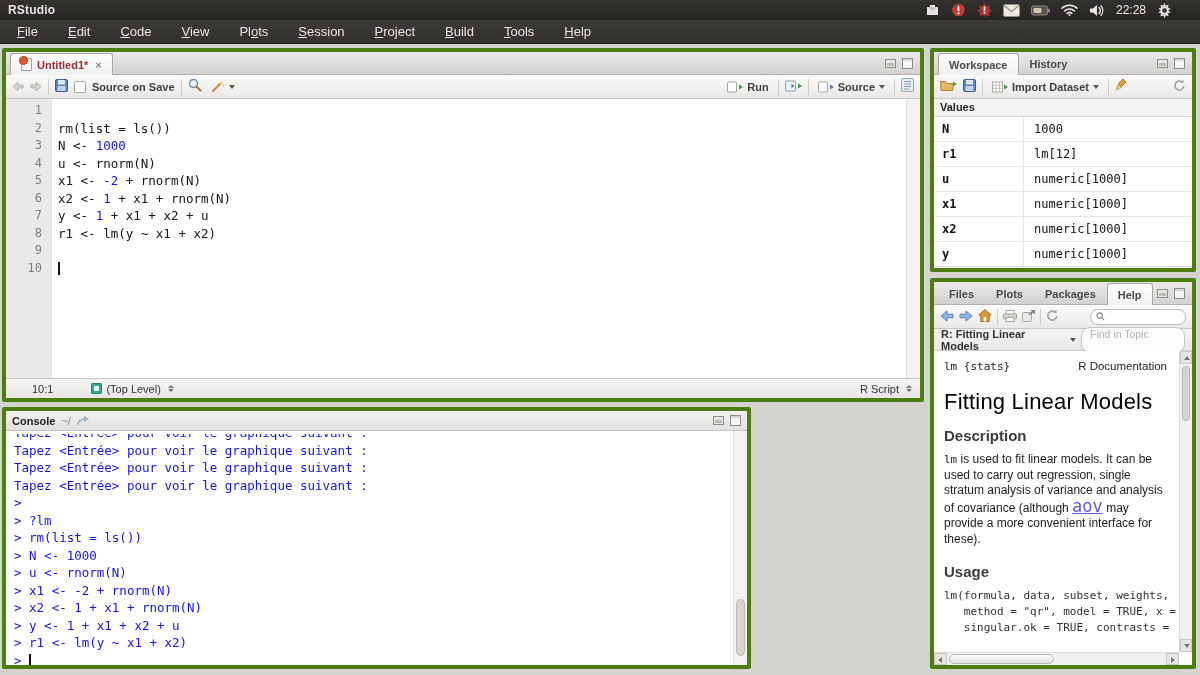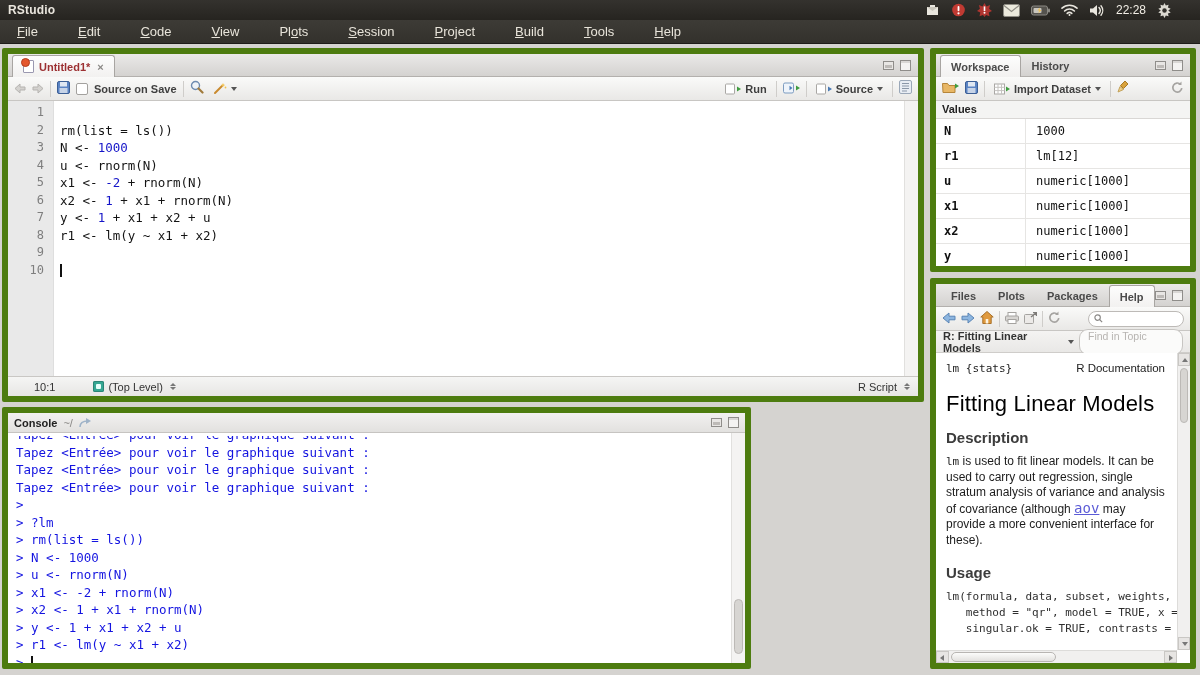--- a/index.html
+++ b/index.html
@@ -10,27 +10,27 @@
   .topbar { position:absolute; left:0; top:0; width:1200px; height:20px;
             background:linear-gradient(#34322e,#262420);
             display:flex; align-items:center; color:#eae6de; }
   .topbar .title { font-weight:bold; font-size:12px; padding-left:8px; letter-spacing:.2px; }
   .tray { margin-left:auto; display:flex; align-items:center; gap:11px; padding-right:28px; }
   .tray svg { display:block; }
   .clock { font-size:12px; color:#f2eee6; }
 
   .menubar { position:absolute; left:0; top:20px; width:1200px; height:24px;
              background:linear-gradient(#3d3b36,#33312c);
-             display:flex; align-items:center; gap:18px; padding-left:6px;
+             display:flex; align-items:center; gap:8px; padding-left:6px;
              border-bottom:1px solid #1e1c19; }
   .menu-item { color:#e8e4da; font-size:13px; padding:3px 11px; cursor:default; }
   .menu-item .mn { text-decoration:underline; }
 
   
-  .pane { position:absolute; background:#fff; border:6px solid #4d7c0f; border-radius:2px;
+  .pane { position:absolute; background:#fff; border:4px solid #4d7c0f; border-radius:2px;
           overflow:hidden; display:flex; flex-direction:column; }
   .tabbar { height:23px; background:linear-gradient(#eceby,#d6d4d2); background:linear-gradient(#eaе9e8,#d6d4d2);
             background:linear-gradient(#eae9e8,#d4d2d0);
             border-bottom:1px solid #b3b0ad; display:flex; align-items:flex-end; flex:none; }
   .tab { font-size:11px; font-weight:bold; color:#4a4a4a; padding:4px 10px 4px;
          display:flex; align-items:center; gap:5px; border:1px solid transparent; border-bottom:none;
          height:21px; }
   .tab.active { background:linear-gradient(#fdfdfd,#f2f1f0); border-color:#a8a5a2;
                 border-radius:3px 3px 0 0; margin-bottom:-1px; height:22px; }
   .winbtns { margin-left:auto; display:flex; gap:6px; align-items:center; padding:0 7px 5px 0; }
@@ -115,21 +115,21 @@
   .findbox input::placeholder { color:#b7b4b1; }
 
   .doc-body { position:relative; flex:1; overflow:hidden; background:#fff; }
   .doc-scrollarea { position:absolute; left:0; top:0; right:13px; bottom:13px; overflow:hidden; padding:9px 12px 0 10px; }
   .doc-meta { display:flex; justify-content:space-between; font-size:11.5px; color:#222; }
   .doc-title { font-size:22px; font-weight:normal; color:#000; margin:16px 0 12px; letter-spacing:.2px; }
   .doc-h2 { font-size:15px; font-weight:bold; color:#3c3c3c; margin:10px 0 8px; }
   .doc-p { font-size:12px; line-height:15.5px; color:#1c1c1c; }
   .doc-p code, .doc-pre { font-family:"DejaVu Sans Mono", monospace; }
   .doc-p code { font-size:11px; }
-  .doclink { color:#5b5bd6; text-decoration:underline; font-family:"DejaVu Sans Mono", monospace; font-size:14px; }
+  .doclink { color:#5b5bd6; text-decoration:underline; font-family:"DejaVu Sans Mono", monospace; font-size:17px; }
   .doc-pre { font-size:11px; line-height:16px; color:#2e2e2e; white-space:pre; margin:6px 0 12px; }
 
   .doc-vscroll { position:absolute; right:0; top:0; bottom:13px; width:13px; background:#f1f0ef; border-left:1px solid #dddcda; }
   .scroll-btn { position:absolute; left:0; right:0; height:13px; background:#e7e5e3; border:1px solid #c9c7c4; }
   .scroll-btn .tri-u { position:absolute; left:3px; top:4px; width:0; height:0;
         border-left:3px solid transparent; border-right:3px solid transparent; border-bottom:4px solid #777; }
   .scroll-btn .tri-d { position:absolute; left:3px; top:4px; width:0; height:0;
         border-left:3px solid transparent; border-right:3px solid transparent; border-top:4px solid #777; }
   .doc-hscroll { position:absolute; left:0; right:13px; bottom:0; height:13px; background:#f1f0ef; border-top:1px solid #dddcda; }
   .h-btn { position:absolute; top:0; bottom:0; width:13px; background:#e7e5e3; border:1px solid #c9c7c4; }

